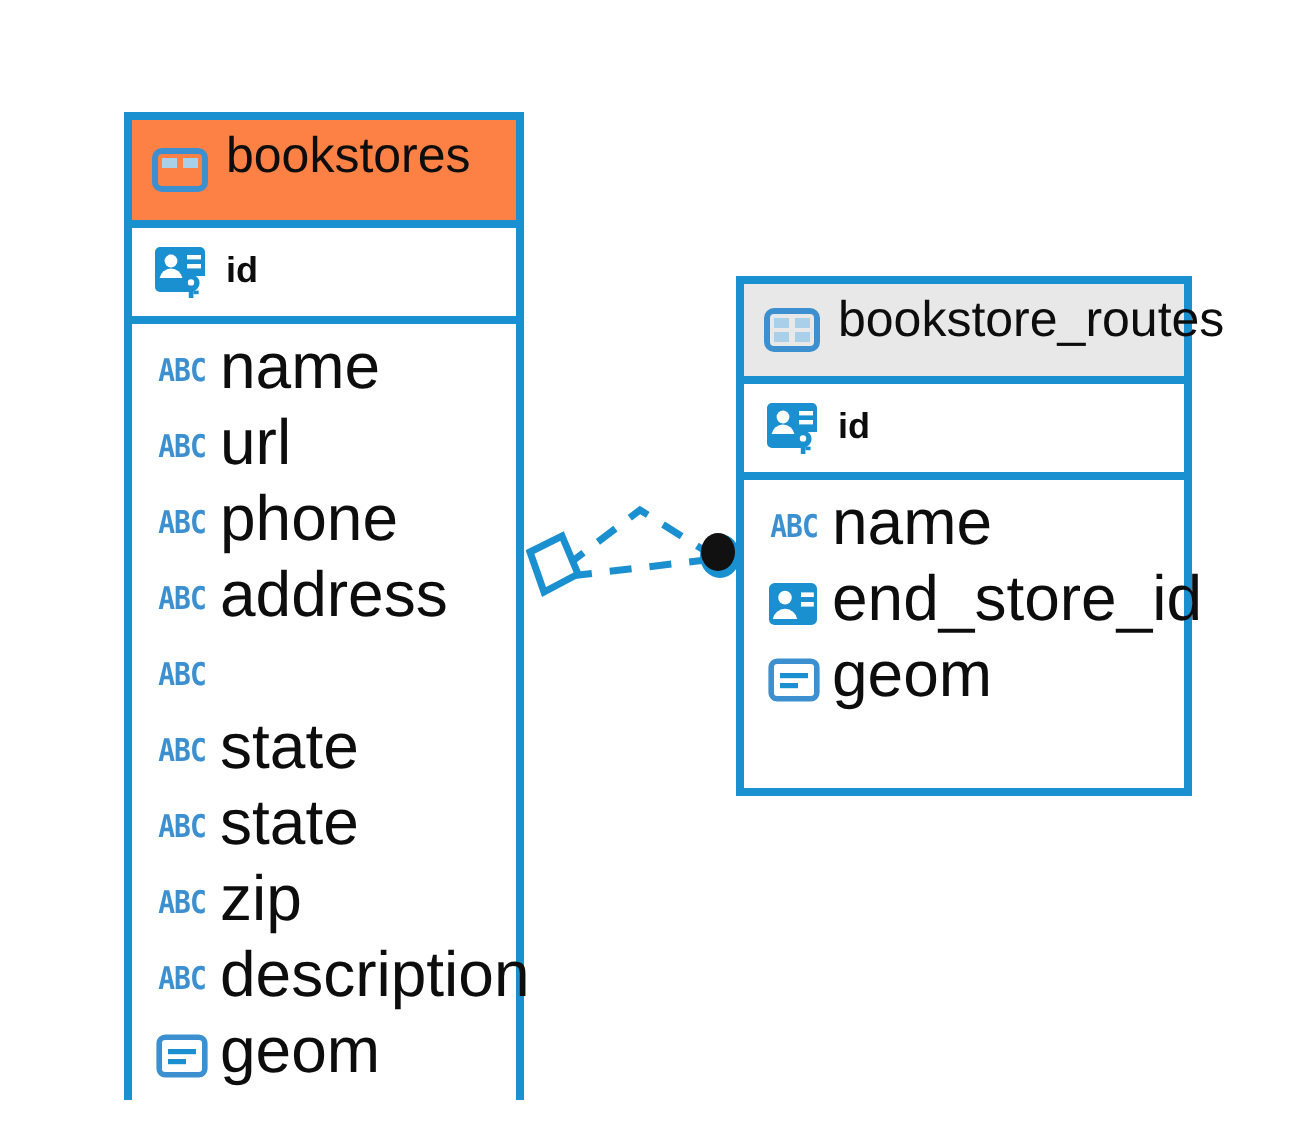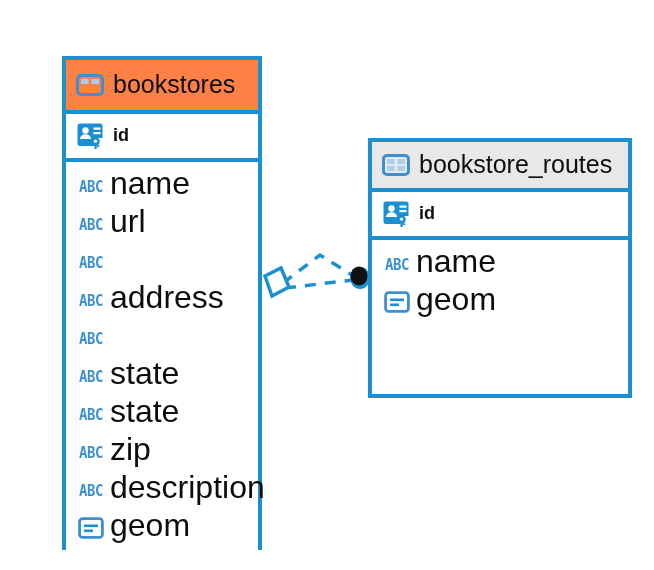--- a/index.html
+++ b/index.html
@@ -24,21 +24,20 @@
   .entity {
     position: absolute;
     box-sizing: border-box;
     border: 4px solid #1b90d1;
     background: #ffffff;
   }
 
   .entity-header {
     box-sizing: border-box;
     display: flex;
-    align-items: center;
     gap: 9px;
     padding: 5px 10px 6px 10px;
     border-bottom: 4px solid #1b90d1;
   }
   .entity-header.accent {
     background: #fd8144;
   }
   .entity-header.neutral {
     background: #e8e8e8;
   }
@@ -174,20 +173,21 @@
         <span class="field-label">name</span>
       </div>
 
       <div class="field-row">
         <span class="icon icon-abc">ABC</span>
         <span class="field-label">url</span>
       </div>
 
       <div class="field-row">
         <span class="icon icon-abc">ABC</span>
+        <span class="field-label">phone</span>
       </div>
 
       <div class="field-row">
         <span class="icon icon-abc">ABC</span>
         <span class="field-label">address</span>
       </div>
 
       <div class="field-row">
         <span class="icon icon-abc">ABC</span>
       </div>
@@ -219,21 +219,21 @@
             <rect x="6" y="7.5" width="14" height="2.6" fill="#1b90d1"></rect>
             <rect x="6" y="12.5" width="9" height="2.6" fill="#1b90d1"></rect>
           </svg>
         </span>
         <span class="field-label">geom</span>
       </div>
 
     </div>
   </div>
 
-  <div class="entity" style="left:368px; top:138px; width:264px; height:260px;">
+  <div class="entity" style="left:368px; top:138px; width:228px; height:260px;">
 
     <div class="entity-header neutral" style="height:50px;">
       <span class="icon">
         <svg width="28" height="22" viewBox="0 0 28 22">
           <rect x="1.5" y="1.5" width="25" height="19" rx="3.5" ry="3.5" fill="none" stroke="#3d90cf" stroke-width="3"></rect>
           <rect x="5" y="5" width="7.5" height="5" fill="#a9cfe9"></rect>
           <rect x="15.5" y="5" width="7.5" height="5" fill="#a9cfe9"></rect>
           <rect x="5" y="12" width="7.5" height="5" fill="#a9cfe9"></rect>
           <rect x="15.5" y="12" width="7.5" height="5" fill="#a9cfe9"></rect>
         </svg>
@@ -261,20 +261,32 @@
     </div>
 
     <div class="entity-fields">
 
       <div class="field-row">
         <span class="icon icon-abc">ABC</span>
         <span class="field-label">name</span>
       </div>
 
 
+      <div class="field-row">
+        <span class="icon" style="width:30px;">
+          <svg width="26" height="23" viewBox="0 0 26 23">
+            <rect x="0.5" y="0.5" width="24" height="21" rx="2.8" ry="2.8" fill="#1b90d1"></rect>
+            <circle cx="8.5" cy="7.8" r="3.4" fill="#ffffff"></circle>
+            <path d="M2.4 18.5 a6.2 6.2 0 0 1 12.2 0 z" fill="#ffffff"></path>
+            <rect x="16.5" y="5.2" width="6.4" height="2.3" fill="#ffffff"></rect>
+            <rect x="16.5" y="10" width="6.4" height="2.3" fill="#ffffff"></rect>
+          </svg>
+        </span>
+        <span class="field-label">end_store_id</span>
+      </div>
 
       <div class="field-row">
         <span class="icon" style="width:30px;">
           <svg width="26" height="22" viewBox="0 0 26 22">
             <rect x="1.6" y="1.6" width="22.8" height="18.8" rx="3" ry="3" fill="#ffffff" stroke="#3d90cf" stroke-width="2.8"></rect>
             <rect x="6" y="7.5" width="14" height="2.6" fill="#1b90d1"></rect>
             <rect x="6" y="12.5" width="9" height="2.6" fill="#1b90d1"></rect>
           </svg>
         </span>
         <span class="field-label">geom</span>

